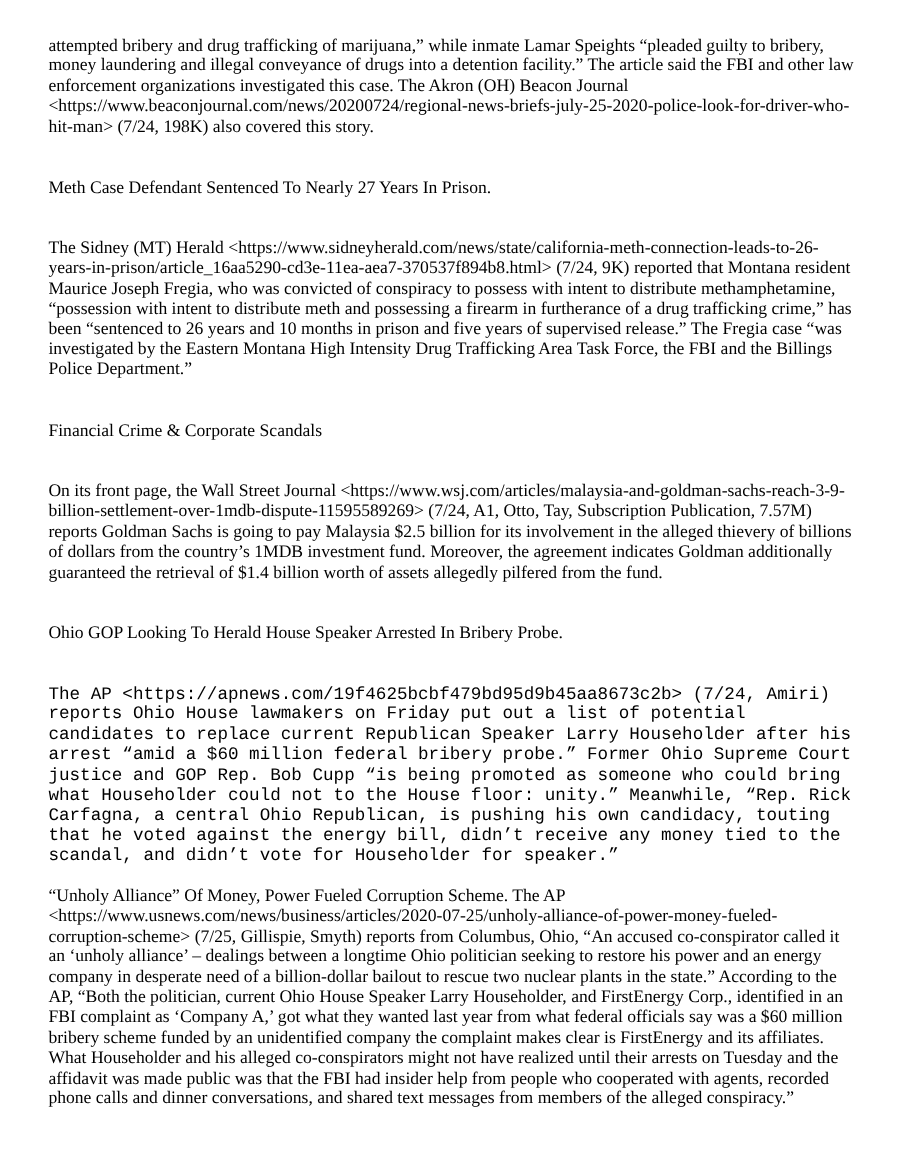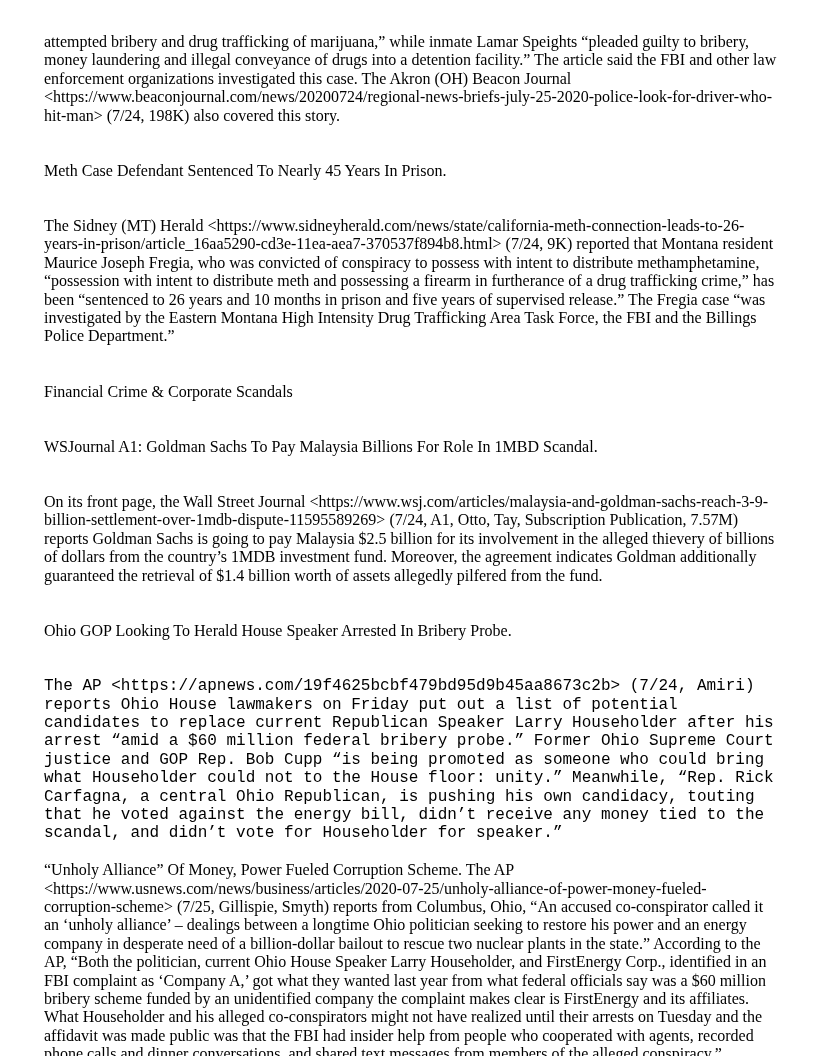--- a/index.html
+++ b/index.html
@@ -44,27 +44,26 @@
   }
 </style>
 </head>
 <body>
 
 <div class="page">
   <div class="content">
 
     <div class="block">attempted bribery and drug trafficking of marijuana,” while inmate Lamar Speights “pleaded guilty to bribery, money laundering and illegal conveyance of drugs into a detention facility.” The article said the FBI and other law enforcement organizations investigated this case. The Akron (OH) Beacon Journal &lt;https://www.beaconjournal.com/news/20200724/regional-news-briefs-july-25-2020-police-look-for-driver-who-hit-man&gt; (7/24, 198K) also covered this story.</div>
 
-    <div class="block">Meth Case Defendant Sentenced To Nearly 45 Years In Prison.</div>
+    <div class="block">Meth Case Defendant Sentenced To Nearly 27 Years In Prison.</div>
 
     <div class="block">The Sidney (MT) Herald &lt;https://www.sidneyherald.com/news/state/california-meth-connection-leads-to-26-years-in-prison/article_16aa5290-cd3e-11ea-aea7-370537f894b8.html&gt; (7/24, 9K) reported that Montana resident Maurice Joseph Fregia, who was convicted of conspiracy to possess with intent to distribute methamphetamine, “possession with intent to distribute meth and possessing a firearm in furtherance of a drug trafficking crime,” has been “sentenced to 26 years and 10 months in prison and five years of supervised release.” The Fregia case “was investigated by the Eastern Montana High Intensity Drug Trafficking Area Task Force, the FBI and the Billings Police Department.”</div>
 
     <div class="block">Financial Crime &amp; Corporate Scandals</div>
 
-    <div class="block">WSJournal A1: Goldman Sachs To Pay Malaysia Billions For Role In 1MBD Scandal.</div>
 
     <div class="block">On its front page, the Wall Street Journal &lt;https://www.wsj.com/articles/malaysia-and-goldman-sachs-reach-3-9-billion-settlement-over-1mdb-dispute-11595589269&gt; (7/24, A1, Otto, Tay, Subscription Publication, 7.57M) reports Goldman Sachs is going to pay Malaysia $2.5 billion for its involvement in the alleged thievery of billions of dollars from the country’s 1MDB investment fund. Moreover, the agreement indicates Goldman additionally guaranteed the retrieval of $1.4 billion worth of assets allegedly pilfered from the fund.</div>
 
     <div class="block">Ohio GOP Looking To Herald House Speaker Arrested In Bribery Probe.</div>
 
     <div class="block tight">The AP &lt;https://apnews.com/19f4625bcbf479bd95d9b45aa8673c2b&gt; (7/24, Amiri) reports Ohio House lawmakers on Friday put out a list of potential candidates to replace current Republican Speaker Larry Householder after his arrest “amid a $60 million federal bribery probe.” Former Ohio Supreme Court justice and GOP Rep. Bob Cupp “is being promoted as someone who could bring what Householder could not to the House floor: unity.” Meanwhile, “Rep. Rick Carfagna, a central Ohio Republican, is pushing his own candidacy, touting that he voted against the energy bill, didn’t receive any money tied to the scandal, and didn’t vote for Householder for speaker.”</div>
 
     <div class="block">“Unholy Alliance” Of Money, Power Fueled Corruption Scheme. The AP &lt;https://www.usnews.com/news/business/articles/2020-07-25/unholy-alliance-of-power-money-fueled-corruption-scheme&gt; (7/25, Gillispie, Smyth) reports from Columbus, Ohio, “An accused co-conspirator called it an ‘unholy alliance’ – dealings between a longtime Ohio politician seeking to restore his power and an energy company in desperate need of a billion-dollar bailout to rescue two nuclear plants in the state.” According to the AP, “Both the politician, current Ohio House Speaker Larry Householder, and FirstEnergy Corp., identified in an FBI complaint as ‘Company A,’ got what they wanted last year from what federal officials say was a $60 million bribery scheme funded by an unidentified company the complaint makes clear is FirstEnergy and its affiliates. What Householder and his alleged co-conspirators might not have realized until their arrests on Tuesday and the affidavit was made public was that the FBI had insider help from people who cooperated with agents, recorded phone calls and dinner conversations, and shared text messages from members of the alleged conspiracy.”</div>
 
   </div>

